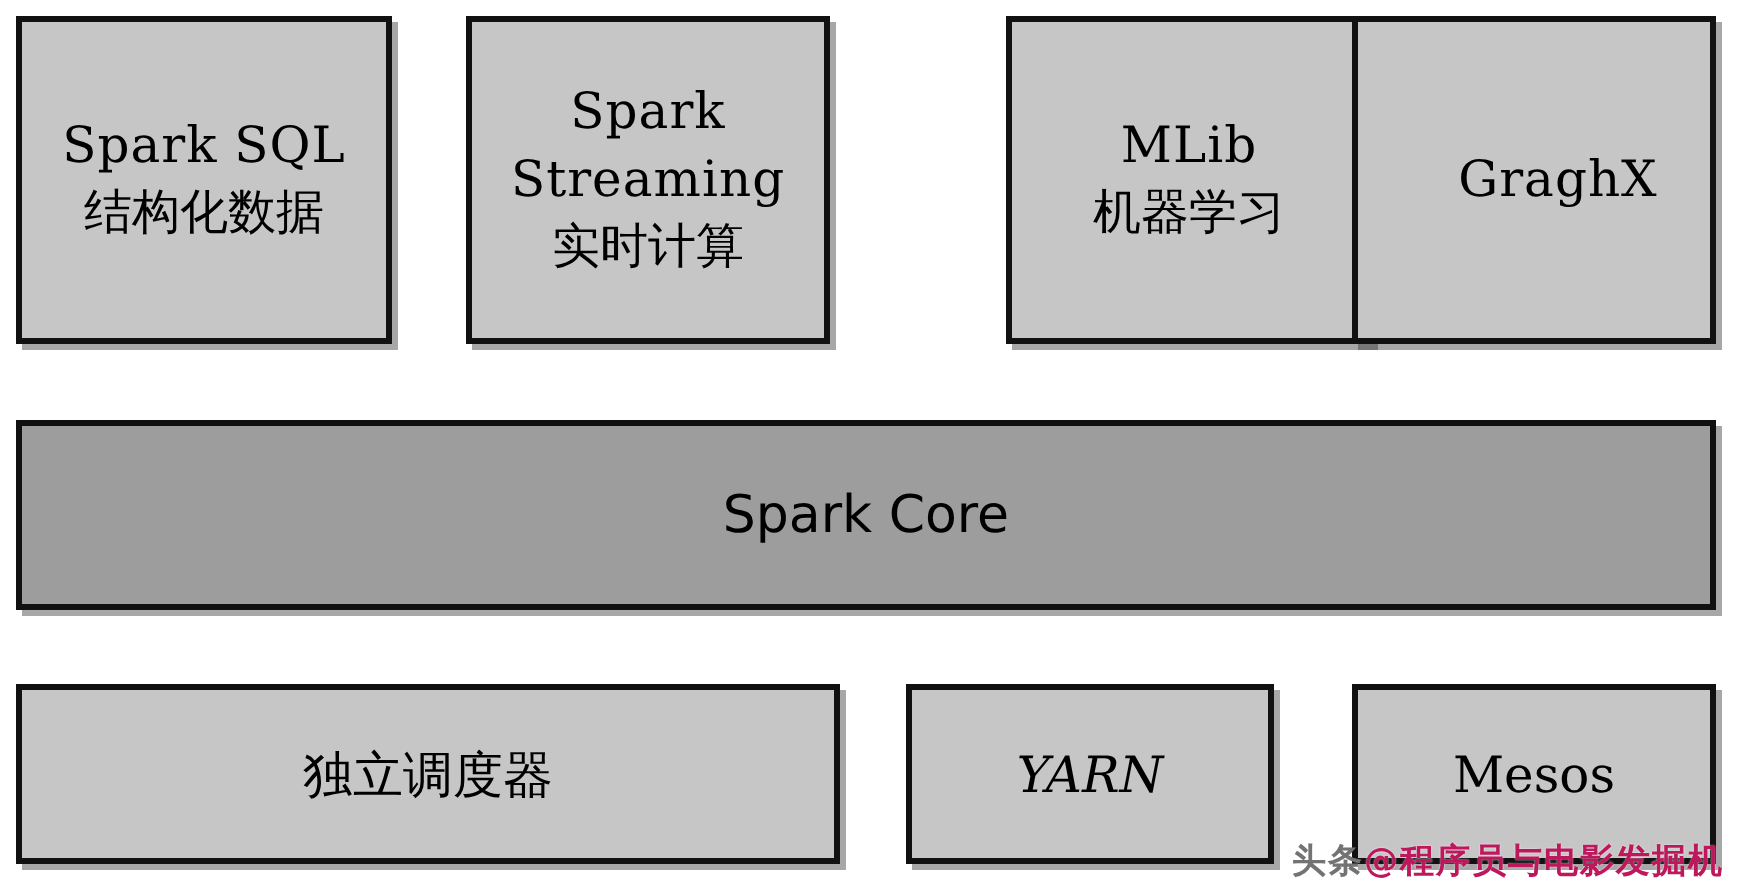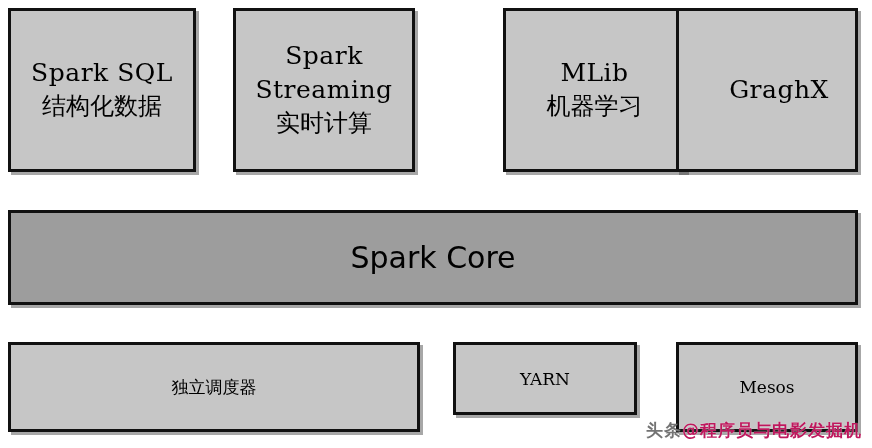--- a/index.html
+++ b/index.html
@@ -46,31 +46,31 @@
   .b-graph { left: 676px; top: 8px;  width: 182px; height: 164px; padding-left: 24px; }
 
   
   .b-core {
     left: 8px; top: 210px;
     width: 850px; height: 95px;
     background: #9d9d9d;
   }
   .b-core .core-label {
     font-family: "DejaVu Sans", "Liberation Sans", sans-serif;
-    font-size: 30px;
+    font-size: 26px;
     font-weight: 500;
     color: #000000;
   }
 
   
   .b-sched { left: 8px;   top: 342px; width: 412px; height: 90px; }
-  .b-yarn  { left: 453px; top: 342px; width: 184px; height: 73px; }
+  .b-yarn  { left: 453px; top: 342px; width: 184px; height: 90px; font-style: italic; }
   .b-mesos { left: 676px; top: 342px; width: 182px; height: 90px; }
   .bottom-label {
-    font-size: 17px;
+    font-size: 25px;
     font-weight: 400;
   }
 
   
   .watermark {
     position: absolute;
     right: 10px; bottom: 6px;
     font-family: "DejaVu Sans", "Liberation Sans", sans-serif;
     font-size: 17px;
     font-weight: 700;

